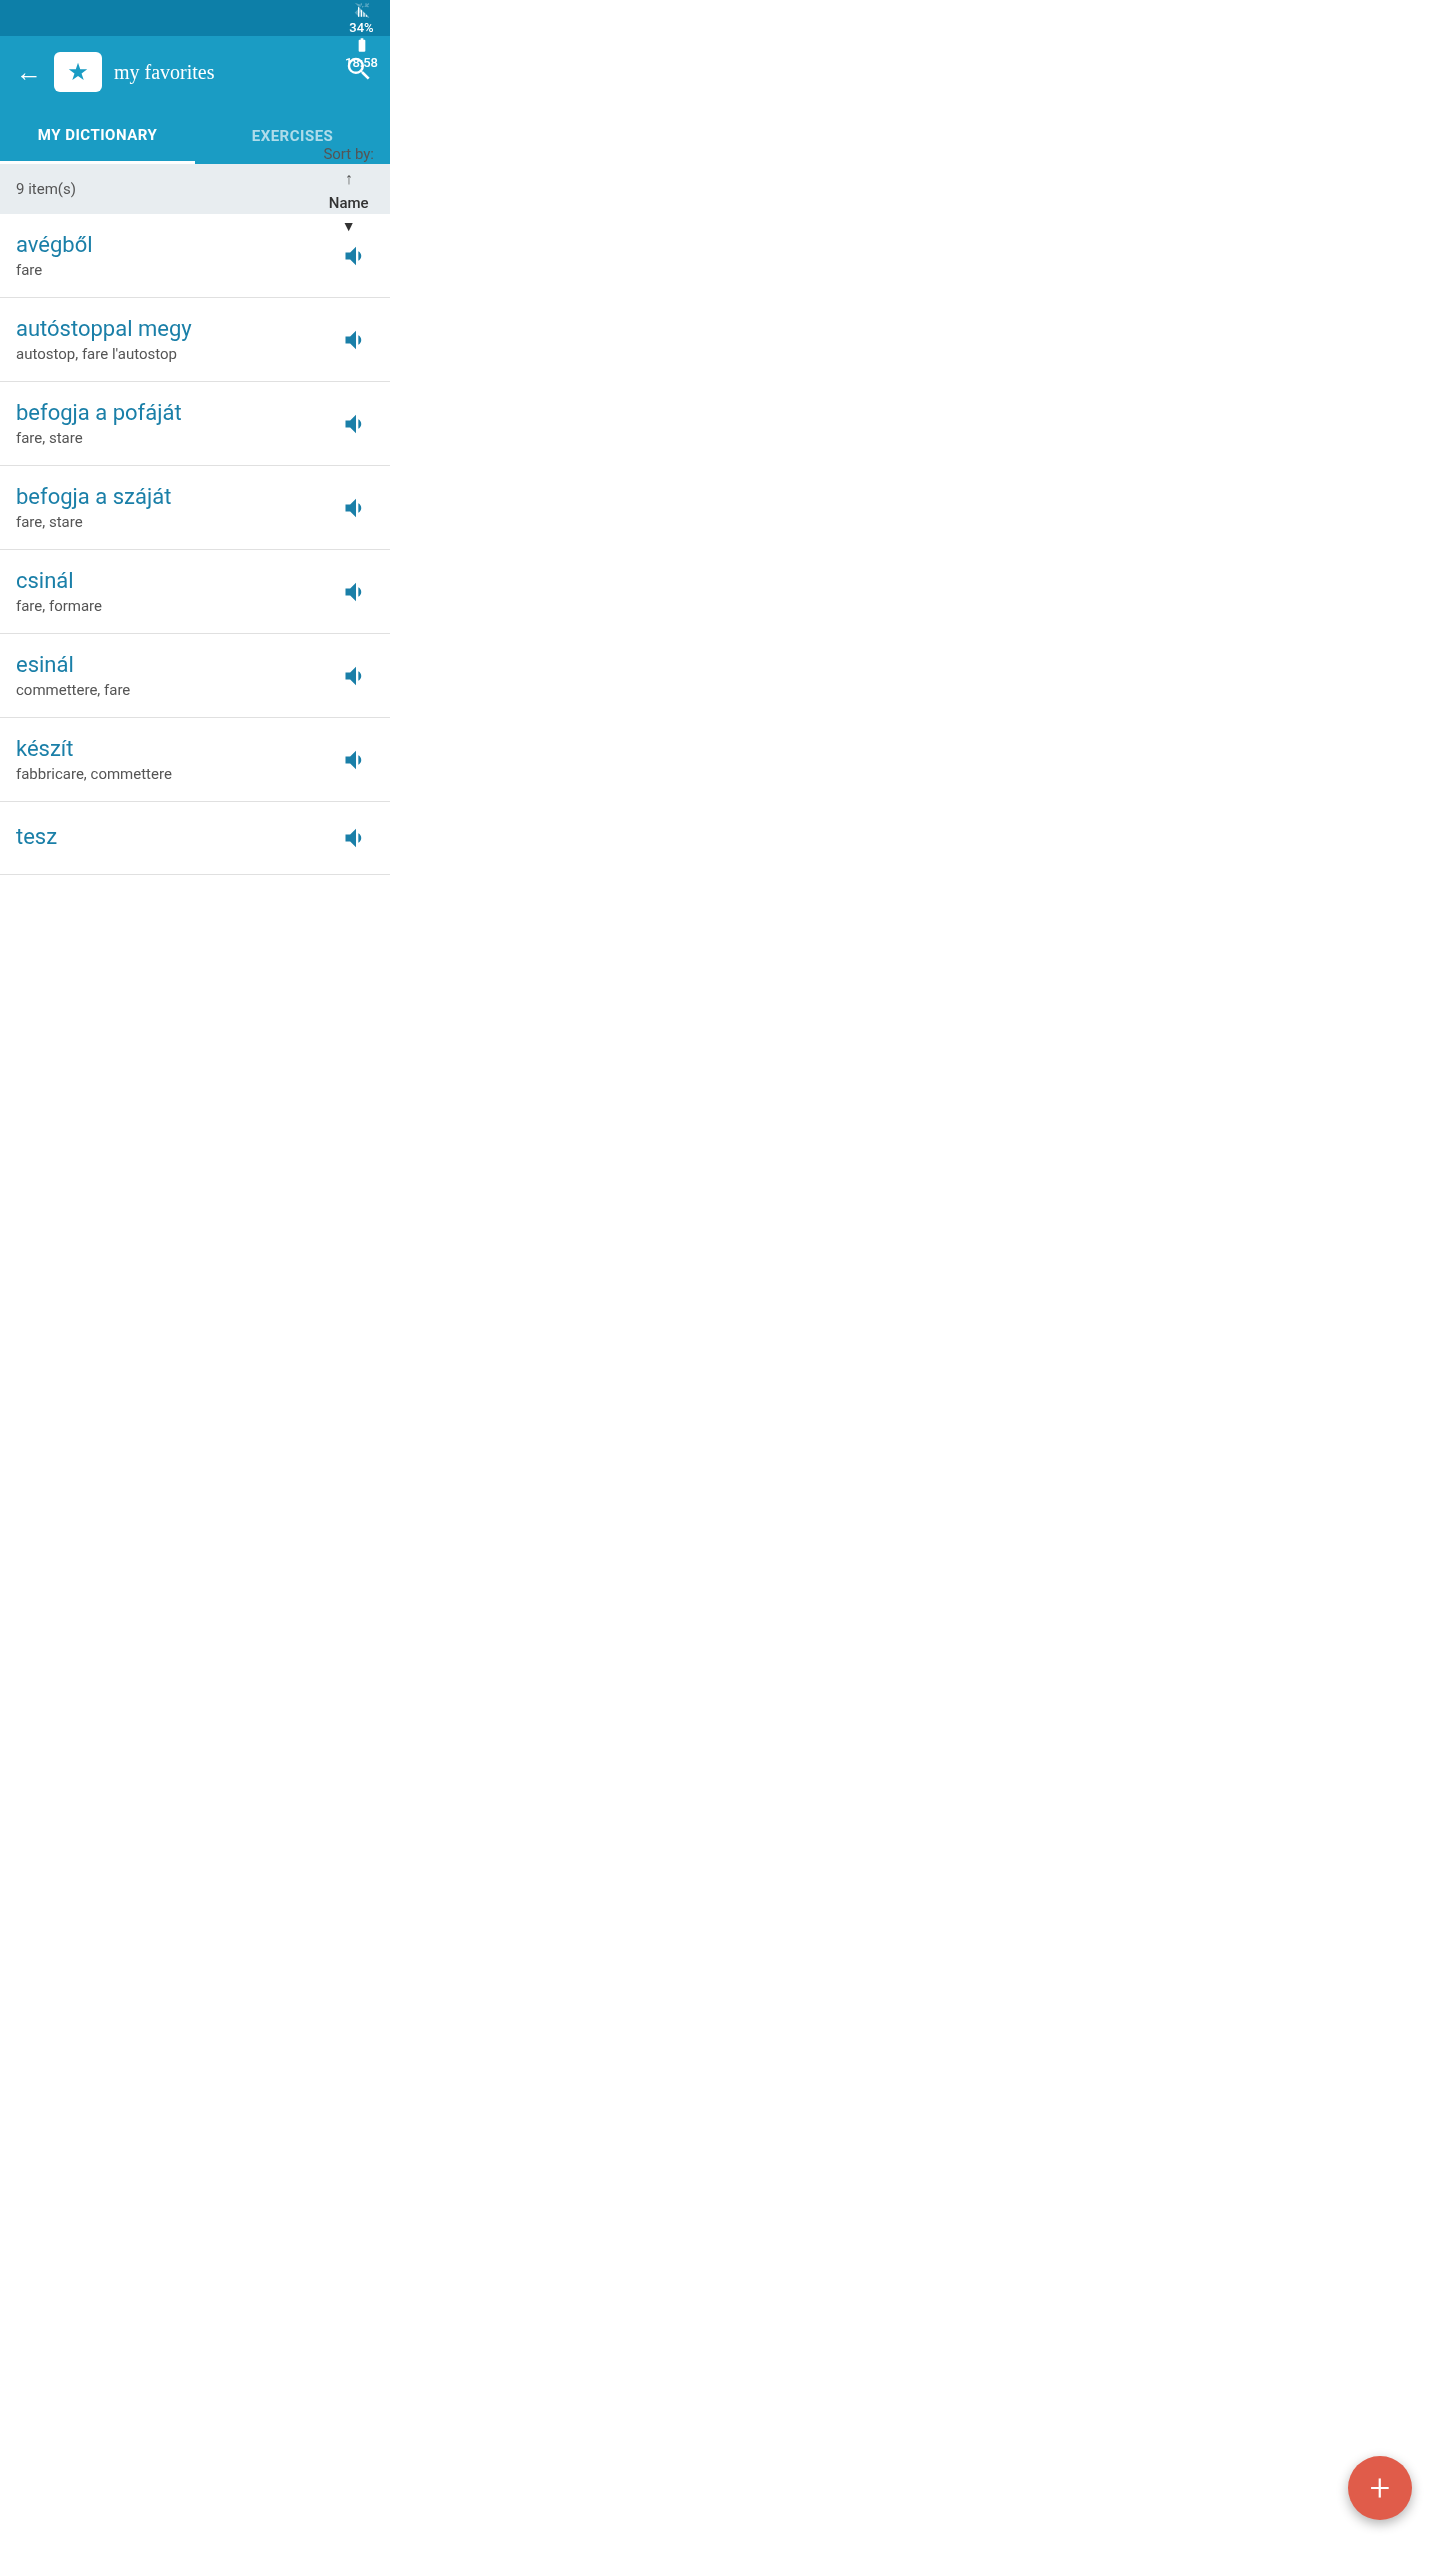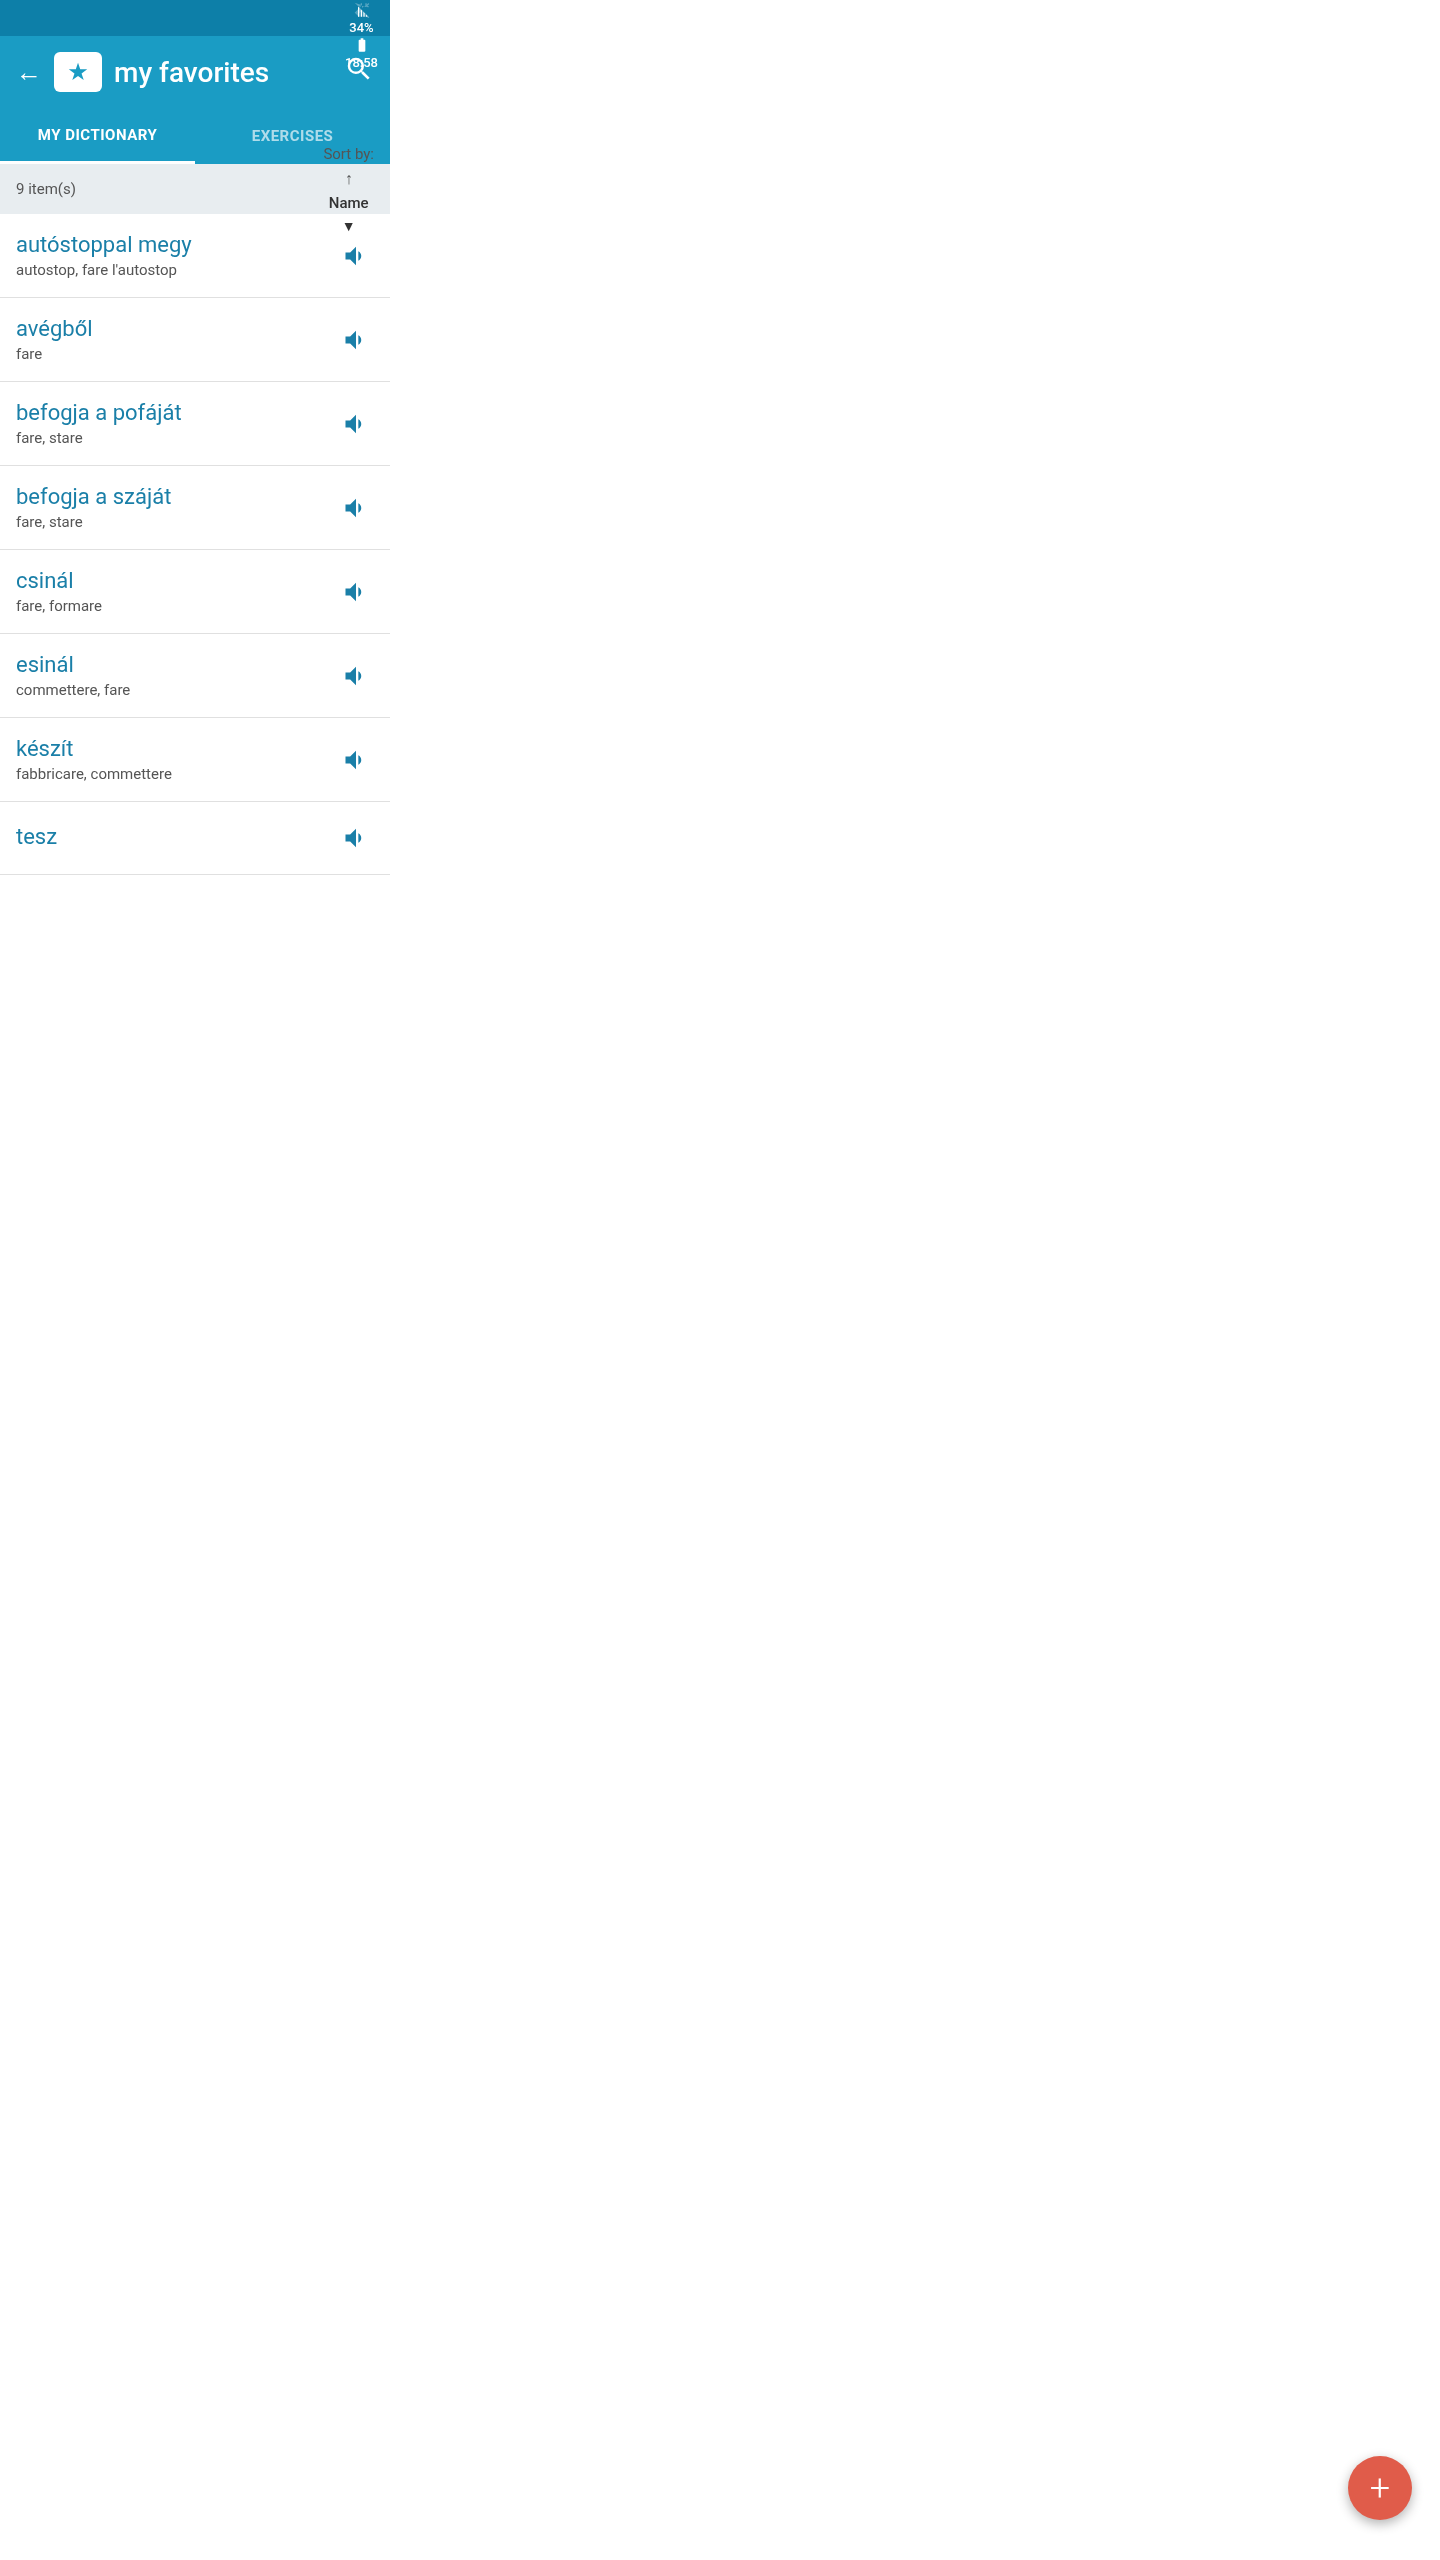--- a/index.html
+++ b/index.html
@@ -74,22 +74,23 @@
       justify-content: center;
     }
 
     .folder-star-icon .star {
       color: #1a9cc4;
       font-size: 24px;
     }
 
     .app-bar-title {
       color: white;
-      font-size: 28px;
+      font-size: 20px;
       font-weight: 500;
+      font-family: Liberation Serif, serif;
     }
 
     .search-icon-btn {
       color: white;
       font-size: 28px;
       cursor: pointer;
     }
 
     
     .tabs-bar {
@@ -290,44 +291,44 @@
     <span class="sort-arrow-up">↑</span>
     <span class="sort-name">Name</span>
     <span class="dropdown-arrow">▼</span>
   </div>
 </div>
 
 <div class="word-list">
 
   <div class="word-item">
     <div class="word-content">
+      <div class="word-title">avégből</div>
+      <div class="word-translation">fare</div>
+    </div>
+    <div class="sound-btn">
+      <svg viewBox="0 0 24 24">
+        <path d="M3 9v6h4l5 5V4L7 9H3zm13.5 3c0-1.77-1.02-3.29-2.5-4.03v8.05c1.48-.73 2.5-2.25 2.5-4.02z"></path>
+      </svg>
+    </div>
+  </div>
+
+  <div class="word-item">
+    <div class="word-content">
       <div class="word-title">autóstoppal megy</div>
       <div class="word-translation">autostop, fare l'autostop</div>
     </div>
     <div class="sound-btn">
       <svg viewBox="0 0 24 24">
         <path d="M3 9v6h4l5 5V4L7 9H3zm13.5 3c0-1.77-1.02-3.29-2.5-4.03v8.05c1.48-.73 2.5-2.25 2.5-4.02z"></path>
       </svg>
     </div>
   </div>
 
   <div class="word-item">
     <div class="word-content">
-      <div class="word-title">avégből</div>
-      <div class="word-translation">fare</div>
-    </div>
-    <div class="sound-btn">
-      <svg viewBox="0 0 24 24">
-        <path d="M3 9v6h4l5 5V4L7 9H3zm13.5 3c0-1.77-1.02-3.29-2.5-4.03v8.05c1.48-.73 2.5-2.25 2.5-4.02z"></path>
-      </svg>
-    </div>
-  </div>
-
-  <div class="word-item">
-    <div class="word-content">
       <div class="word-title">befogja a pofáját</div>
       <div class="word-translation">fare, stare</div>
     </div>
     <div class="sound-btn">
       <svg viewBox="0 0 24 24">
         <path d="M3 9v6h4l5 5V4L7 9H3zm13.5 3c0-1.77-1.02-3.29-2.5-4.03v8.05c1.48-.73 2.5-2.25 2.5-4.02z"></path>
       </svg>
     </div>
   </div>
 

